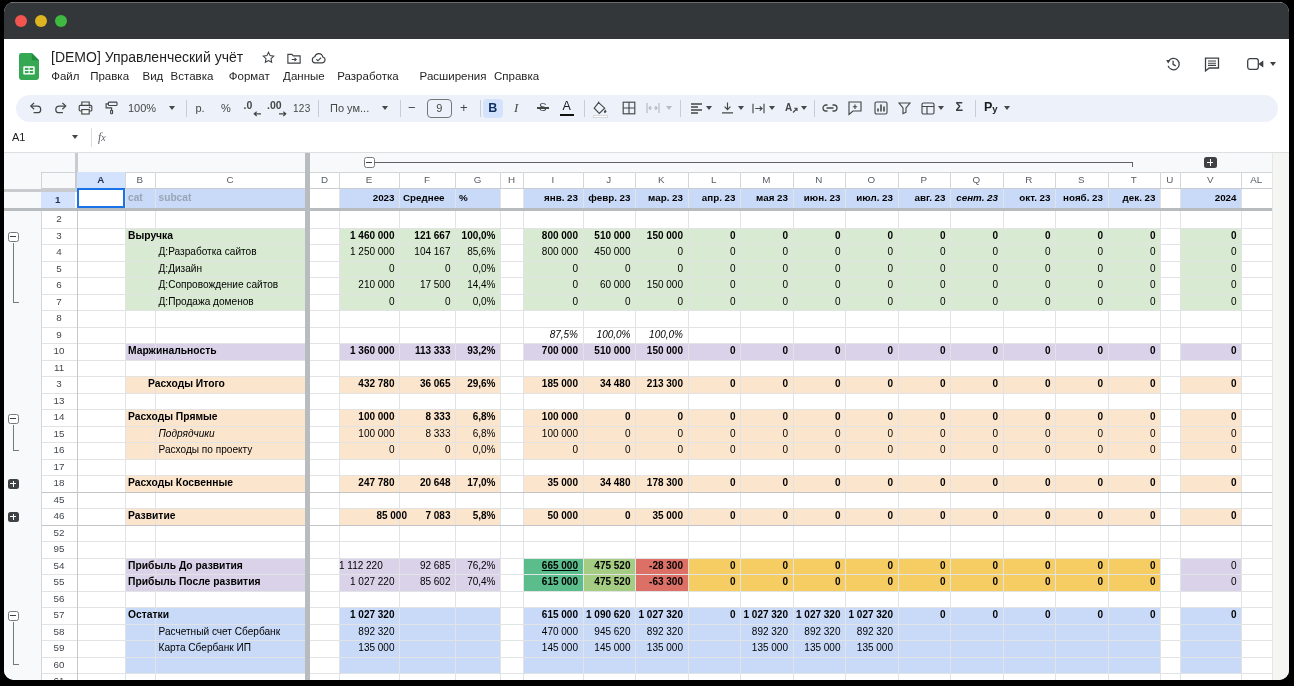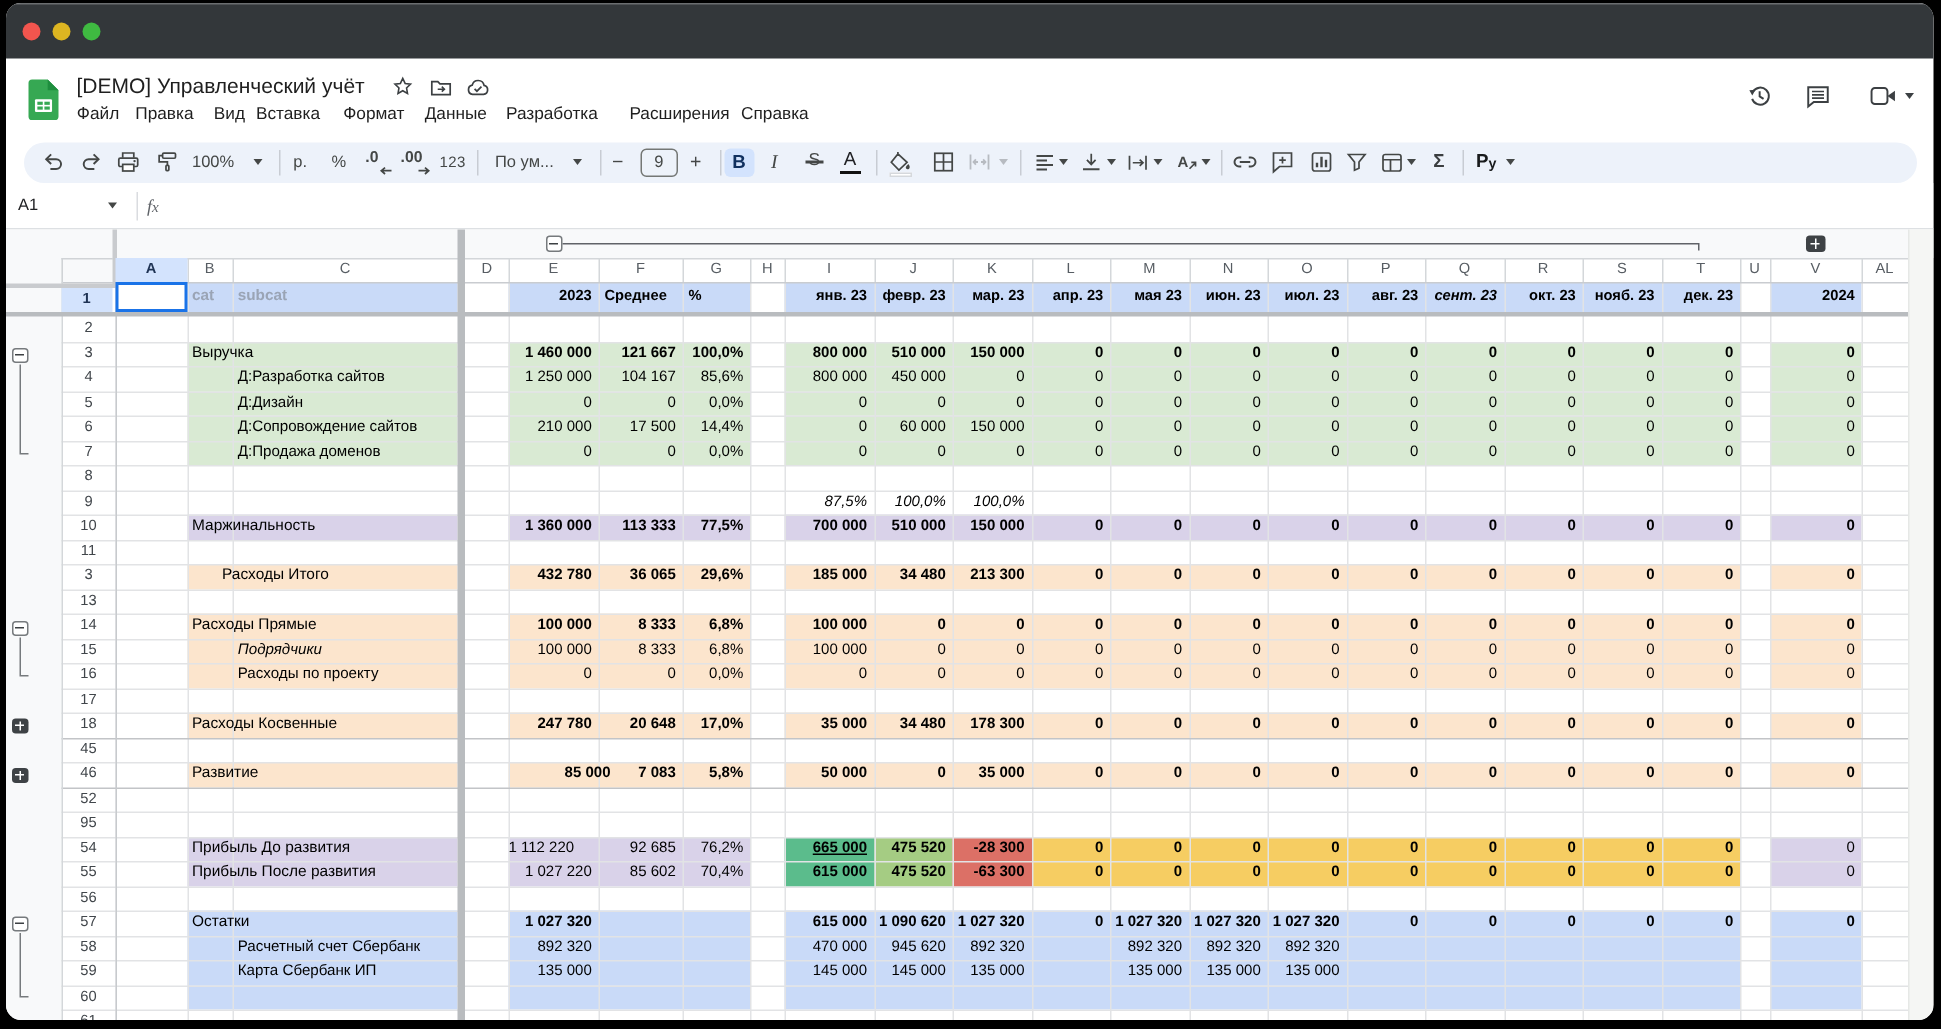--- a/index.html
+++ b/index.html
@@ -5,21 +5,21 @@
 html,body{width:1294px;height:686px;background:#000;overflow:hidden}
 body{font-family:"Liberation Sans",sans-serif;position:relative}
 .win{position:absolute;left:4px;top:2px;width:1285px;height:678px;background:#fff;border-radius:10px;overflow:hidden}
 .abs{position:absolute}
 .tb{position:absolute;left:0;top:0;width:100%;height:37px;background:#33373a;box-shadow:inset 0 1px 0 rgba(255,255,255,.28)}
 .dot{position:absolute;width:12px;height:12px;border-radius:50%;top:13px}
 .cell{position:absolute;white-space:nowrap;color:#000}
 .n{text-align:right;font-size:10px}
 .m{font-size:9.8px !important}
 .b{font-weight:bold}
-.lab{font-size:10.3px;font-weight:normal}
+.lab{font-size:10.3px;font-weight:bold}
 .sub{font-size:10.1px}
 .i{font-style:italic}
 .gry{color:#9aa4b5;font-weight:bold;font-size:10.2px}
 .hl{font-size:9.8px}
 .colhdr{position:absolute;text-align:center;font-size:9.8px;color:#575d63;line-height:16.3px}
 .rowhdr{position:absolute;left:37px;width:36px;text-align:center;font-size:9.8px;color:#41464b}
 .vln{position:absolute;width:1px}
 .hln{position:absolute;height:1px}
 .sep{position:absolute;width:1px;height:17px;top:100px;background:#c8ccd3}
 .ttx{position:absolute;color:#444746;font-size:11px;line-height:11px}
@@ -538,21 +538,21 @@
 <div class="cell n" style="top:291.5px;line-height:16.5px;left:998.5px;width:48.0px;">0</div>
 <div class="cell n" style="top:291.5px;line-height:16.5px;left:1051.0px;width:48.0px;">0</div>
 <div class="cell n" style="top:291.5px;line-height:16.5px;left:1103.5px;width:48.0px;">0</div>
 <div class="cell n" style="top:291.5px;line-height:16.5px;left:1175.5px;width:57.0px;">0</div>
 <div class="cell n i" style="top:324.5px;line-height:16.5px;left:519.0px;width:55.0px;">87,5%</div>
 <div class="cell n i" style="top:324.5px;line-height:16.5px;left:578.5px;width:48.0px;">100,0%</div>
 <div class="cell n i" style="top:324.5px;line-height:16.5px;left:631.0px;width:48.0px;">100,0%</div>
 <div class="cell lab" style="top:341.0px;line-height:16.5px;left:124.0px;">Маржинальность</div>
 <div class="cell n b" style="top:341.0px;line-height:16.5px;left:335.0px;width:55.5px;">1&nbsp;360&nbsp;000</div>
 <div class="cell n b" style="top:341.0px;line-height:16.5px;left:395.0px;width:51.5px;">113&nbsp;333</div>
-<div class="cell n b" style="top:341.0px;line-height:16.5px;left:451.0px;width:40.5px;">77,5%</div>
+<div class="cell n b" style="top:341.0px;line-height:16.5px;left:451.0px;width:40.5px;">93,2%</div>
 <div class="cell n b" style="top:341.0px;line-height:16.5px;left:519.0px;width:55.0px;">700&nbsp;000</div>
 <div class="cell n b" style="top:341.0px;line-height:16.5px;left:578.5px;width:48.0px;">510&nbsp;000</div>
 <div class="cell n b" style="top:341.0px;line-height:16.5px;left:631.0px;width:48.0px;">150&nbsp;000</div>
 <div class="cell n b" style="top:341.0px;line-height:16.5px;left:683.5px;width:48.0px;">0</div>
 <div class="cell n b" style="top:341.0px;line-height:16.5px;left:736.0px;width:48.0px;">0</div>
 <div class="cell n b" style="top:341.0px;line-height:16.5px;left:788.5px;width:48.0px;">0</div>
 <div class="cell n b" style="top:341.0px;line-height:16.5px;left:841.0px;width:48.0px;">0</div>
 <div class="cell n b" style="top:341.0px;line-height:16.5px;left:893.5px;width:48.0px;">0</div>
 <div class="cell n b" style="top:341.0px;line-height:16.5px;left:946.0px;width:48.0px;">0</div>
 <div class="cell n b" style="top:341.0px;line-height:16.5px;left:998.5px;width:48.0px;">0</div>

